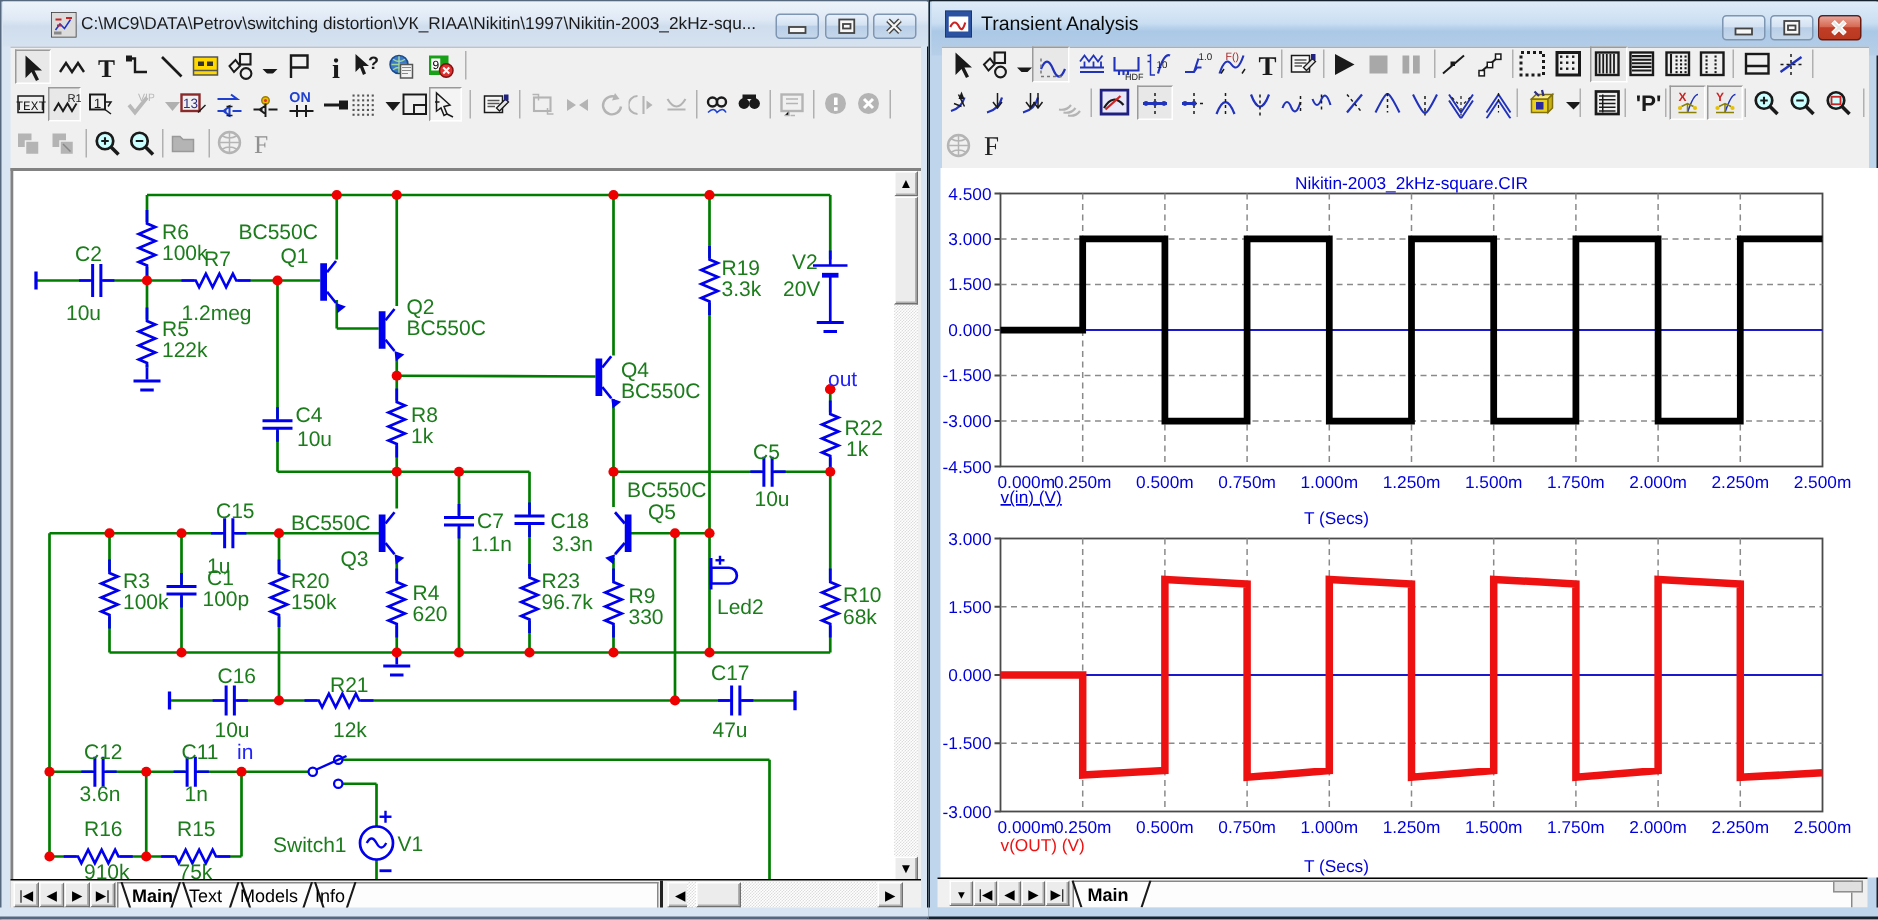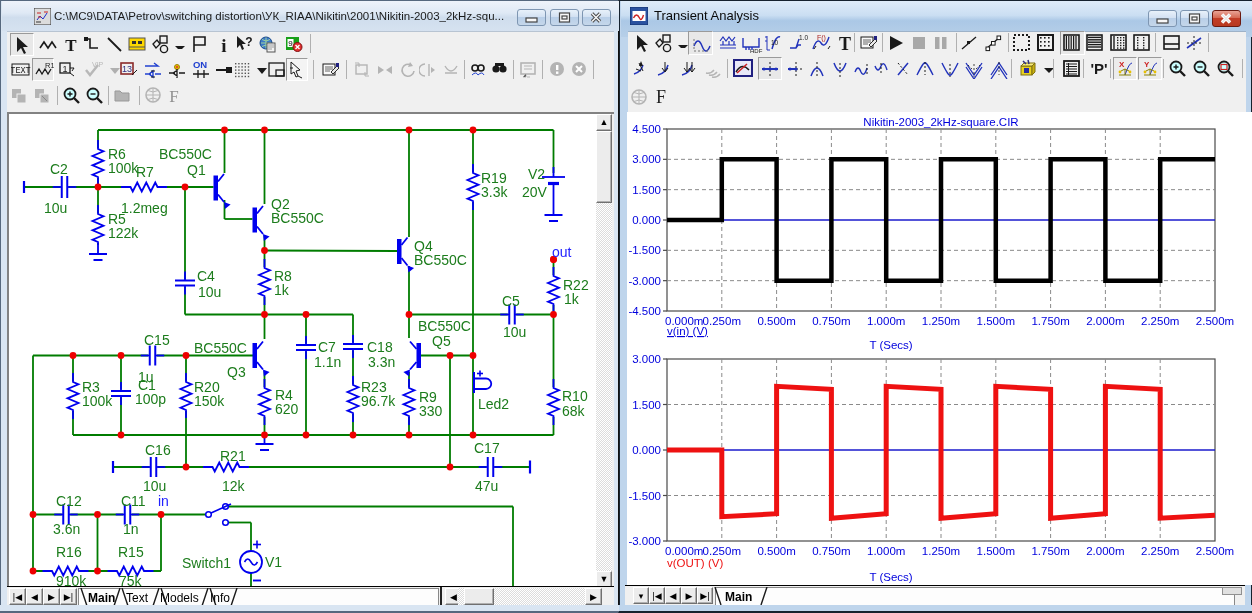--- a/index.html
+++ b/index.html
@@ -1,21 +1,21 @@
 <!DOCTYPE html>
 <html><head><meta charset="utf-8"><style>*{margin:0;padding:0;box-sizing:border-box}body{width:1252px;height:613px;overflow:hidden;font-family:"Liberation Sans",sans-serif;background:#9aa7b8;position:relative}.win{position:absolute;top:0}.dither{background-color:#fff;background-image:linear-gradient(45deg,#dcdcdc 25%,transparent 25%,transparent 75%,#dcdcdc 75%),linear-gradient(45deg,#dcdcdc 25%,transparent 25%,transparent 75%,#dcdcdc 75%);background-size:2px 2px;background-position:0 0,1px 1px}.navbtn{position:absolute;width:17px;height:17px;background:#ececec;border:1px solid #fff;border-right-color:#707070;border-bottom-color:#707070;box-shadow:inset -1px -1px 0 #b0b0b0;font-size:9px;text-align:center;line-height:16px;color:#000}</style></head><body>
 <div class="win" style="left:0;width:619px;height:613px;background:#d9e5f2;border:1px solid #56687e;border-right:1px solid #111">
     <div style="position:absolute;left:1px;top:0;width:617px;height:30px;background:linear-gradient(#eef3fa 0%,#dfe9f5 40%,#cfdded 55%,#d6e2f0 100%)">
       <svg style="position:absolute;left:32px;top:7px" width="17" height="17" viewBox="0 0 17 17">
         <rect width="17" height="17" fill="#dcdcdc" stroke="#333"></rect>
         <path d="M3,12 l3,-4 3,3 4,-6" stroke="#2233cc" fill="none"></path>
         <path d="M3,5 h4 M10,4 h4 M4,9 h3" stroke="#cc2222" stroke-width="1.2"></path>
         <rect x="2" y="13" width="5" height="2" fill="#888"></rect>
       </svg>
-      <div style="position:absolute;left:52px;top:9px;font-size:11.5px;color:#1a1a1a;white-space:nowrap">C:\MC9\DATA\Petrov\switching distortion\УК_RIAA\Nikitin\2001\Nikitin-2003_2kHz-squ...</div>
+      <div style="position:absolute;left:52px;top:9px;font-size:11.5px;color:#1a1a1a;white-space:nowrap">C:\MC9\DATA\Petrov\switching distortion\УК_RIAA\Nikitin\1997\Nikitin-2003_2kHz-squ...</div>
       <div style="position:absolute;left:515px;top:8px;width:29px;height:17px;background:linear-gradient(#e8f1fa 0%,#d3e1f2 45%,#b9cfe8 50%,#c5d7ea 100%);border:1px solid #7e96b2;border-radius:3px;box-sizing:border-box;text-align:center;color:#333"> <svg width="27" height="15" viewBox="0 0 27 15">
           <rect x="8" y="8" width="11" height="4" fill="#f8f8f8" stroke="#444" stroke-width="1.2"></rect>
         </svg></div>
       <div style="position:absolute;left:548px;top:8px;width:29px;height:17px;background:linear-gradient(#e8f1fa 0%,#d3e1f2 45%,#b9cfe8 50%,#c5d7ea 100%);border:1px solid #7e96b2;border-radius:3px;box-sizing:border-box;text-align:center;color:#333"> <svg width="27" height="15" viewBox="0 0 27 15">
           <rect x="8.5" y="3" width="10" height="9" fill="#f8f8f8" stroke="#444" stroke-width="1.2"></rect>
           <rect x="11" y="6" width="5" height="3" fill="none" stroke="#444" stroke-width="1.2"></rect>
         </svg></div>
       <div style="position:absolute;left:580px;top:8px;width:29px;height:17px;background:linear-gradient(#e8f1fa 0%,#d3e1f2 45%,#b9cfe8 50%,#c5d7ea 100%);border:1px solid #7e96b2;border-radius:3px;box-sizing:border-box;text-align:center;color:#333"> <svg width="27" height="15" viewBox="0 0 27 15">
           <path d="M9,3.5 L17,11.5 M17,3.5 L9,11.5" stroke="#444" stroke-width="3.4"></path>
           <path d="M9,3.5 L17,11.5 M17,3.5 L9,11.5" stroke="#f4f4f4" stroke-width="1.6"></path>

